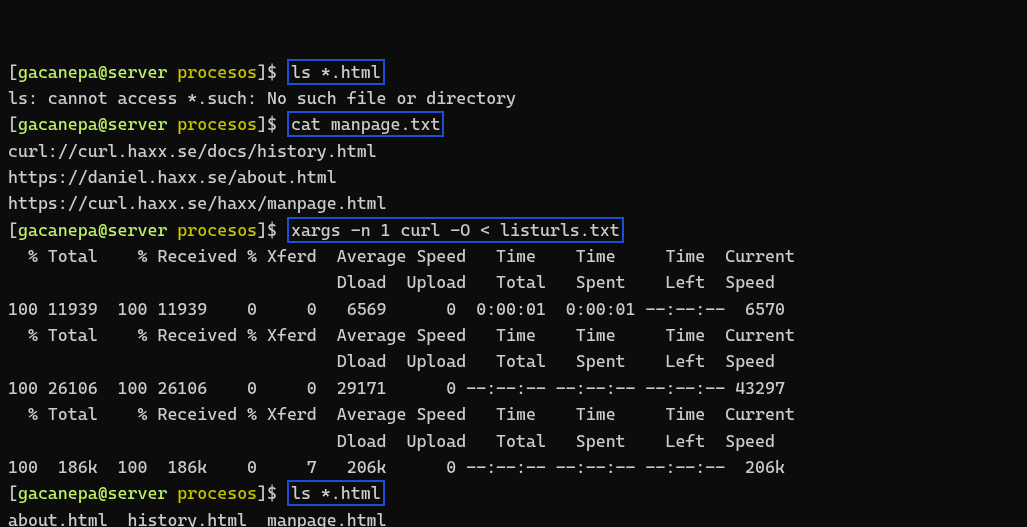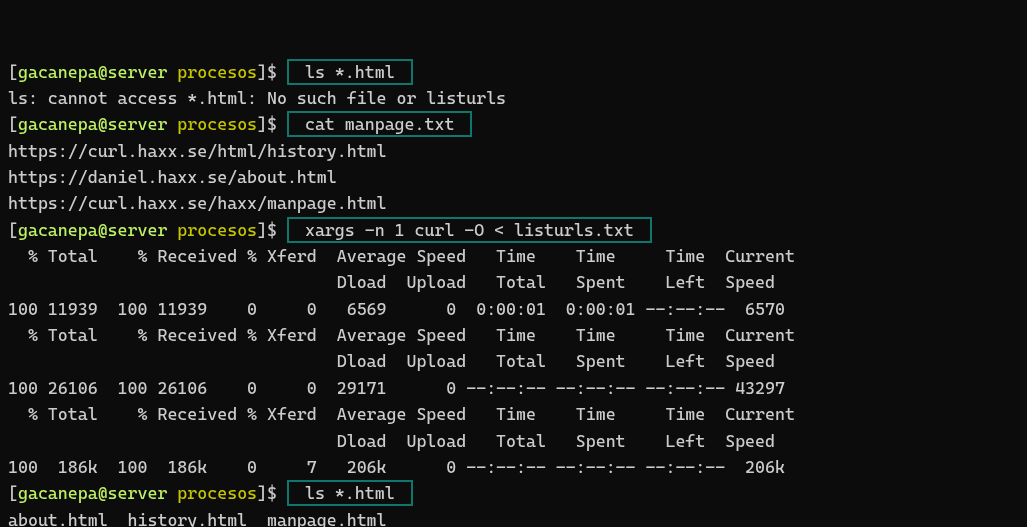--- a/index.html
+++ b/index.html
@@ -11,34 +11,34 @@
       line-height: 1.55;
       padding: 6px 8px;
       white-space: pre;
       width: 1027px;
       height: 527px;
       overflow: hidden;
     }
     .prompt-user { color: #bef264; }
     .prompt-path { color: #c5c500; margin-top: 48px; }
     .hl {
-      border: 2px solid #0f766e;
-      padding: 0 16px;
+      border: 2px solid #1d4ed8;
+      padding: 0 2px;
       margin: -2px 0;
       display: inline-block;
       line-height: 1.3;
     }
   </style>
 </head>
 <body>
 
 <div><span>[<span class="prompt-user">gacanepa@server</span> <span class="prompt-path">procesos</span>]$ </span><span class="hl">ls *.html</span>
-<span>ls: cannot access *.html: No such file or listurls</span>
+<span>ls: cannot access *.such: No such file or directory</span>
 <span>[<span class="prompt-user">gacanepa@server</span> <span class="prompt-path">procesos</span>]$ </span><span class="hl">cat manpage.txt</span>
-<span>https://curl.haxx.se/html/history.html</span>
+<span>curl://curl.haxx.se/docs/history.html</span>
 <span>https://daniel.haxx.se/about.html</span>
 <span>https://curl.haxx.se/haxx/manpage.html</span>
 <span>[<span class="prompt-user">gacanepa@server</span> <span class="prompt-path">procesos</span>]$ </span><span class="hl">xargs -n 1 curl -O &lt; listurls.txt</span>
 <span>  % Total    % Received % Xferd  Average Speed   Time    Time     Time  Current</span>
 <span>                                 Dload  Upload   Total   Spent    Left  Speed</span>
 <span>100 11939  100 11939    0     0   6569      0  0:00:01  0:00:01 --:--:--  6570</span>
 <span>  % Total    % Received % Xferd  Average Speed   Time    Time     Time  Current</span>
 <span>                                 Dload  Upload   Total   Spent    Left  Speed</span>
 <span>100 26106  100 26106    0     0  29171      0 --:--:-- --:--:-- --:--:-- 43297</span>
 <span>  % Total    % Received % Xferd  Average Speed   Time    Time     Time  Current</span>

